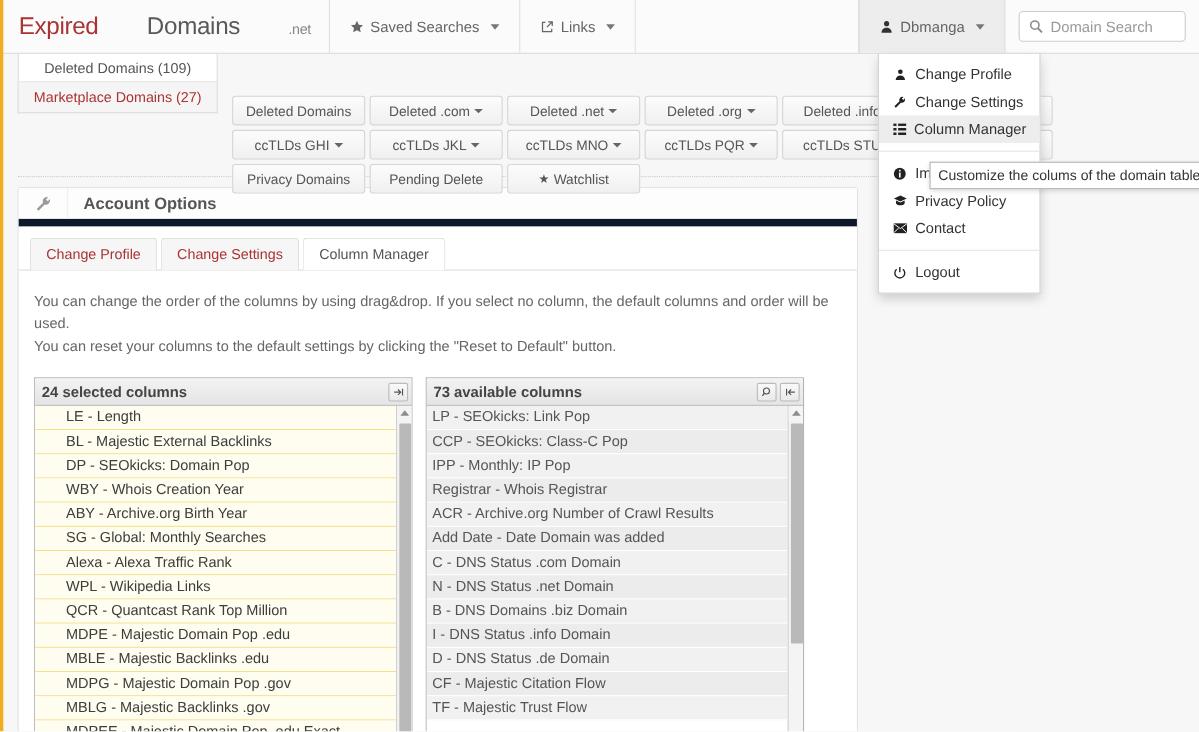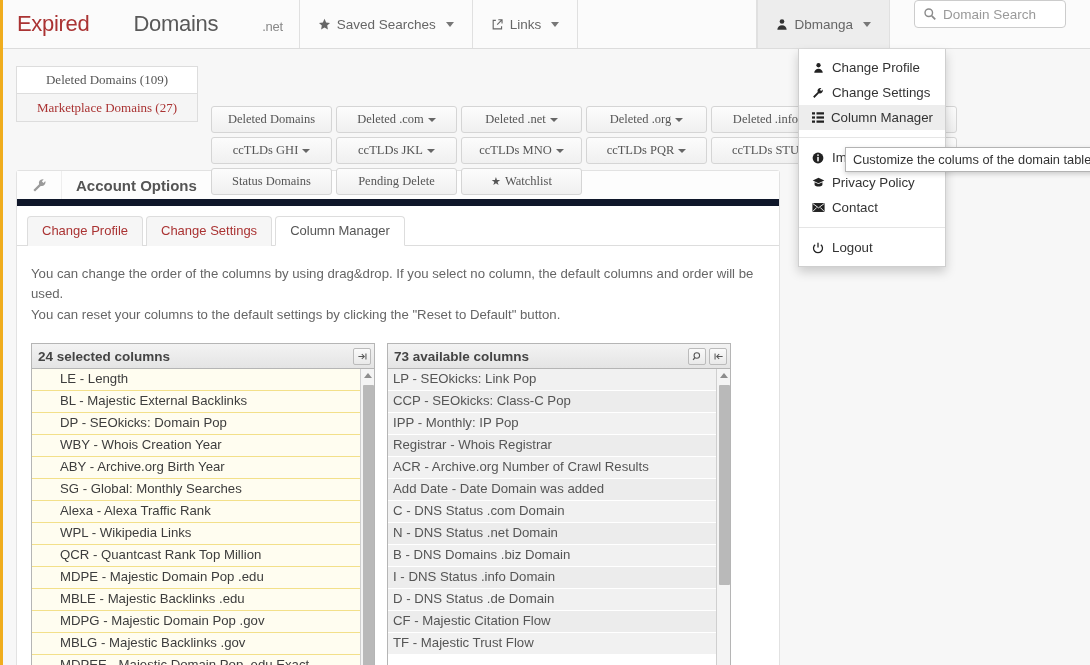--- a/index.html
+++ b/index.html
@@ -65,44 +65,43 @@
     border-top:5px solid #777;
     margin-left:4px;
   }
   .nav-spacer { flex: 1 1 auto; border-right: 1px solid #e0e0e0;}
   .navitem.user {
     background: #ededed;
     border-left: 1px solid #e0e0e0;
     position: relative;
   }
   .search-wrap {
-    display:flex; align-items:flex-start;
-    padding: 0 24px;
+    display:flex; align-items:center;
+    padding: 0 12px;
     flex: 0 0 auto;
   }
   .search-box {
     width: 152px; height: 28px;
     border: 1px solid #ccc;
     border-radius: 4px;
     background: #fff;
     display:flex; align-items:center;
     padding: 0 8px;
     gap: 6px;
   }
   .search-box .ph { color: #9a9a9a; font-size: 13.5px;}
   .mini-ico { display:inline-flex; align-items:center; }
 
   
   .barrow {
     position: absolute;
-    left: 0; top: 55px;
+    left: 0; top: 36px;
     width: 997px; height: 107px;
     background: #f7f7f7;
     z-index: 10;
-    font-family: Liberation Serif, serif;
   }
   .leftbtns {
     position: absolute; left: 16px; top: 11px;
     width: 182px;
   }
   .leftbtn {
     height: 28px;
     display: flex; align-items: center; justify-content: center;
     border: 1px solid #ddd;
     background: #fff;
@@ -469,21 +468,21 @@
       <div class="gbtn">
           <span>ccTLDs STU</span>
           <span class="caret"></span>
         </div>
       <div class="gbtn">
           <span>gTLDs</span>
           <span class="caret"></span>
         </div>
 
       <div class="gbtn">
-          <span>Status Domains</span>
+          <span>Privacy Domains</span>
         </div>
       <div class="gbtn">
           <span>Pending Delete</span>
         </div>
       <div class="gbtn">
         <span class="star">★</span>
         <span>Watchlist</span>
       </div>
     </div>
   </div>

